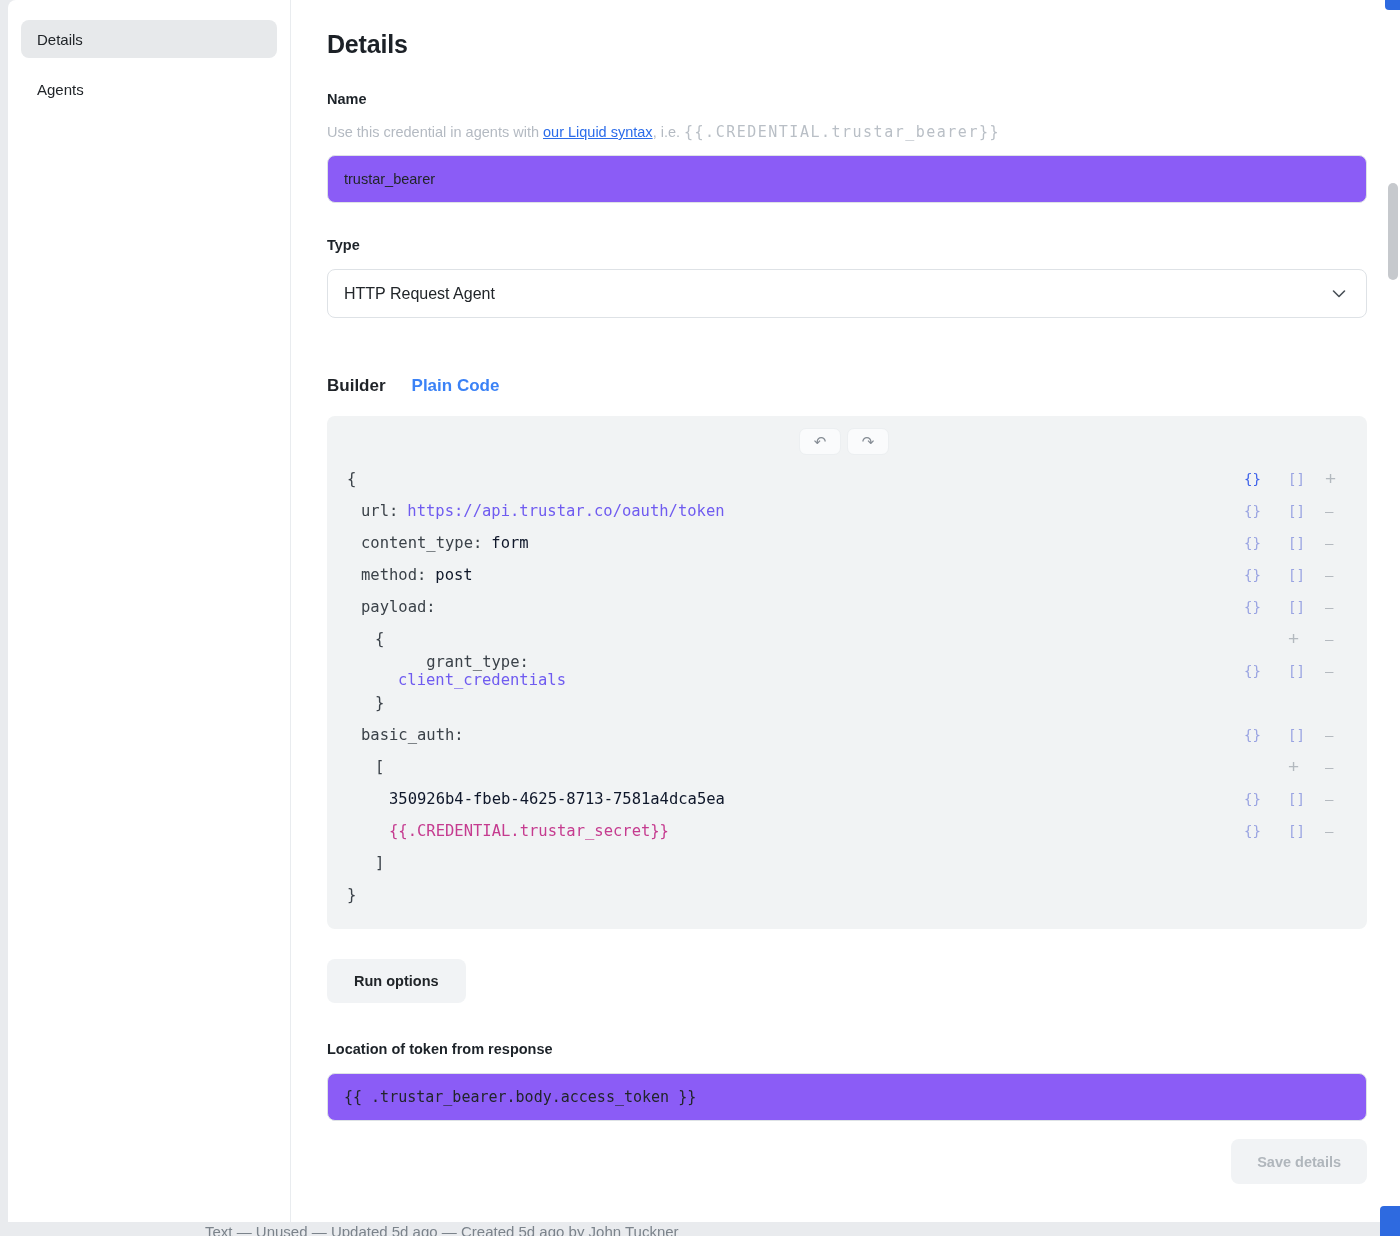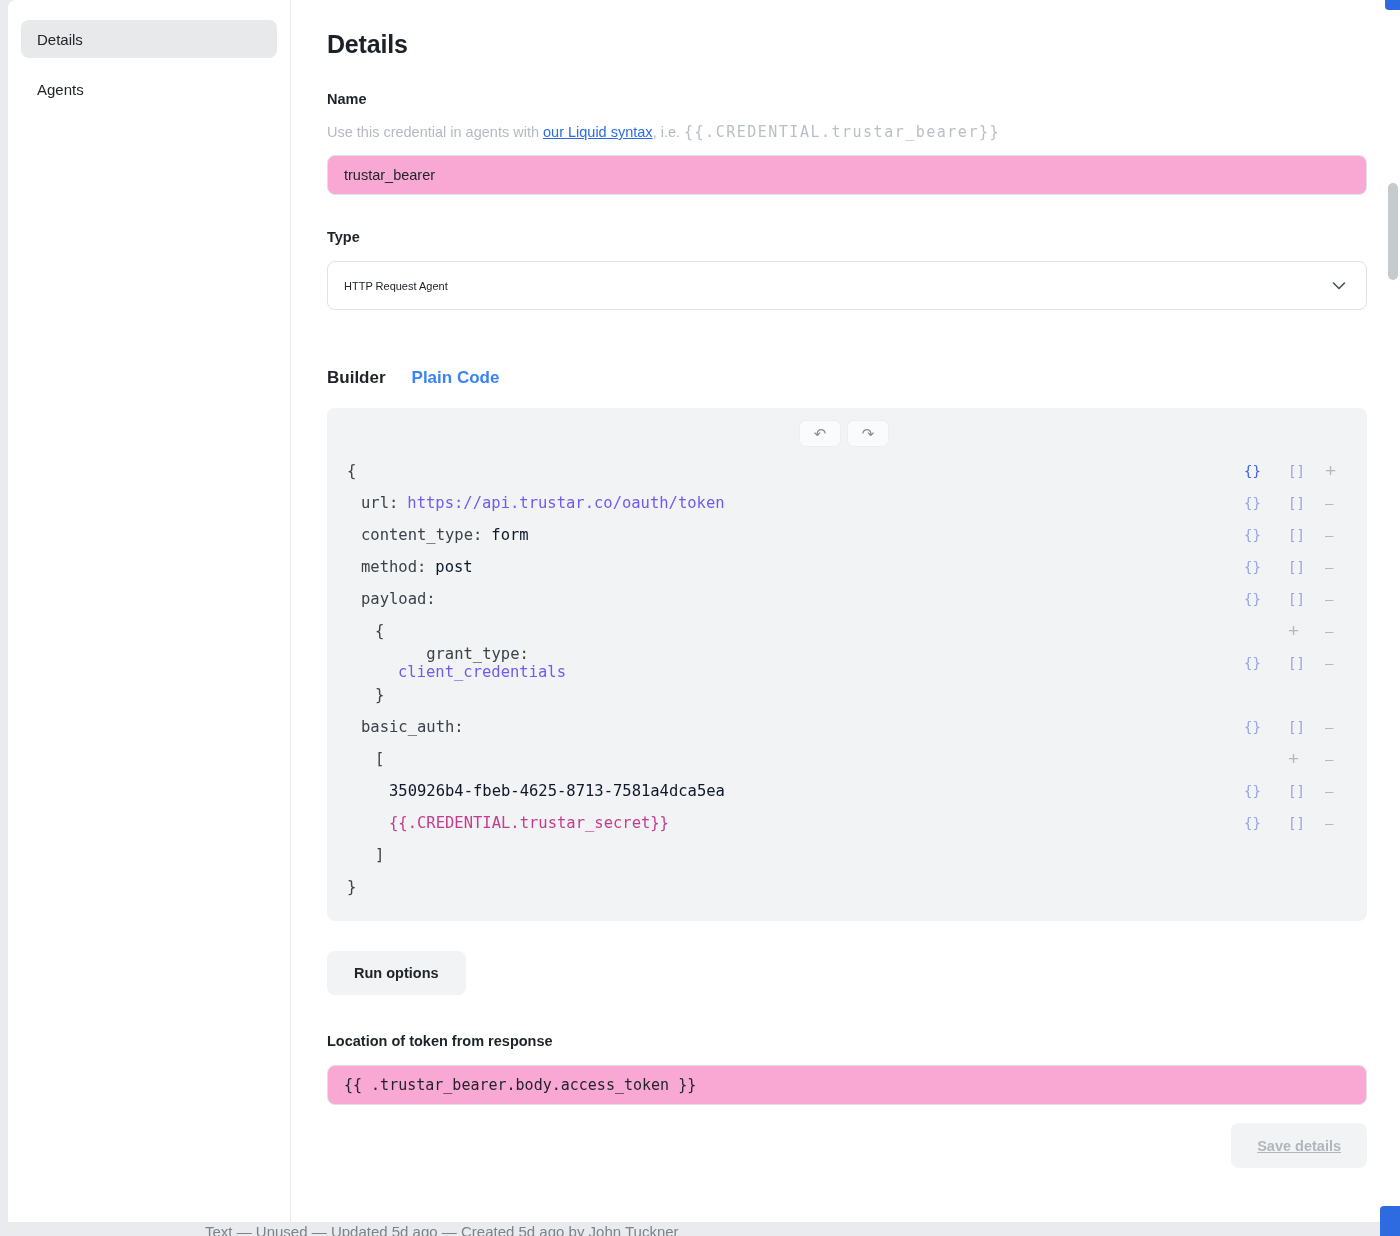--- a/index.html
+++ b/index.html
@@ -23,28 +23,28 @@
   .side-item.active { background:#e7e9eb; font-weight:400; }
 
   
   .content { padding:30px 33px 0 36px; height:100%; }
   .page-title { font-size:25px; font-weight:700; color:#1c2127; margin-bottom:32px; letter-spacing:-0.2px; }
   .field-label { font-size:14.5px; font-weight:700; color:#1d2329; margin-bottom:16px; }
   .help-line { font-size:14.5px; color:#b4bac2; margin-bottom:14px; }
   .help-line a { color:#2b6cea; text-decoration:underline; cursor:pointer; }
   .help-code { font-family:"DejaVu Sans Mono", monospace; font-size:15px; letter-spacing:1.5px; color:#b9bfc6; }
 
-  .text-input { display:block; width:100%; height:40px; border:1px solid #dee2e6; border-radius:8px;
-                padding:0 16px; font-size:14.5px; color:#212529; background:#f9a8d4; outline:none;
+  .text-input { display:block; width:100%; height:48px; border:1px solid #dee2e6; border-radius:8px;
+                padding:0 16px; font-size:14.5px; color:#212529; background:#8b5cf6; outline:none;
                 font-family:"Liberation Sans", sans-serif; }
   .input-name { margin-bottom:34px; }
   .input-token { font-family:"DejaVu Sans Mono", monospace; font-size:15px; margin-bottom:18px; }
 
   .select-box { position:relative; width:100%; height:49px; border:1px solid #dee2e6; border-radius:8px;
-                display:flex; align-items:center; padding:0 16px; font-size:11px; color:#212529;
+                display:flex; align-items:center; padding:0 16px; font-size:16px; color:#212529;
                 margin-bottom:58px; cursor:pointer; background:#fff; }
   .select-box svg { position:absolute; right:20px; top:50%; transform:translateY(-50%); }
 
   .tabs { display:flex; align-items:baseline; gap:26px; margin-bottom:20px; }
   .tab { font-size:17px; font-weight:700; color:#3b82f6; cursor:pointer; }
   .tab.active { color:#1f2328; }
 
   
   .panel { background:#f1f3f4; border-radius:8px; padding:12px 16px 18px 10px; margin-bottom:30px; }
   .undo-row { display:flex; justify-content:center; gap:6px; margin-bottom:8px; }
@@ -70,21 +70,21 @@
   .slot.c-plus { color:#b3b9bf; font-size:19px; font-family:"Liberation Sans", sans-serif; cursor:pointer; }
   .slot.c-minus { color:#b3b9bf; font-size:14px; cursor:pointer; }
 
   .run-btn { display:inline-block; border:none; padding:0 27px; height:44px; line-height:44px;
              background:#f1f3f5; border-radius:8px; font-weight:700; font-size:14.5px; color:#212529;
              margin-bottom:38px; cursor:pointer; font-family:"Liberation Sans", sans-serif; }
 
   .save-row { display:flex; justify-content:flex-end; }
   .save-btn { border:none; height:45px; padding:15px 26px; background:#f1f3f5; color:#b0b6bc;
               border-radius:8px; font-weight:700; font-size:14.5px; cursor:default;
-              font-family:"Liberation Sans", sans-serif;text-decoration:underline; }
+              font-family:"Liberation Sans", sans-serif; }
 </style>
 </head>
 <body>
 
 <div class="sidebar">
   <div>
       <div class="side-item active">
         <span>Details</span>
       </div>
       <div class="side-item">

